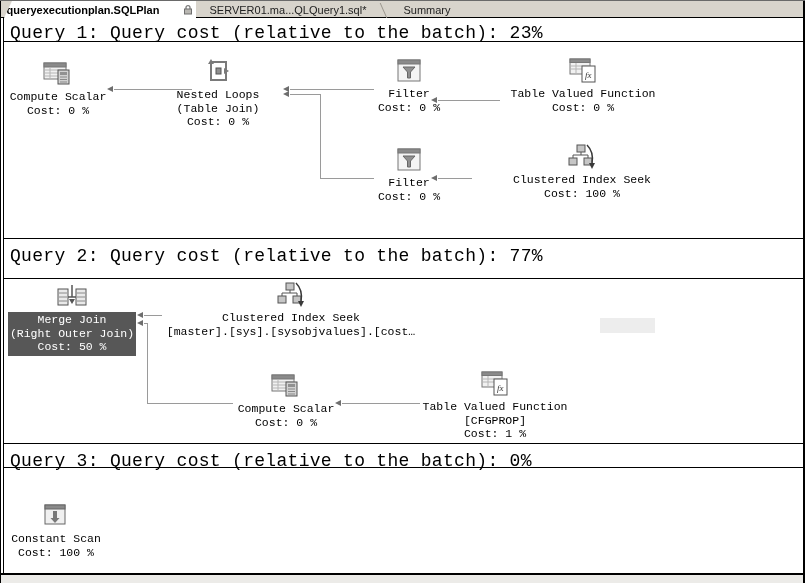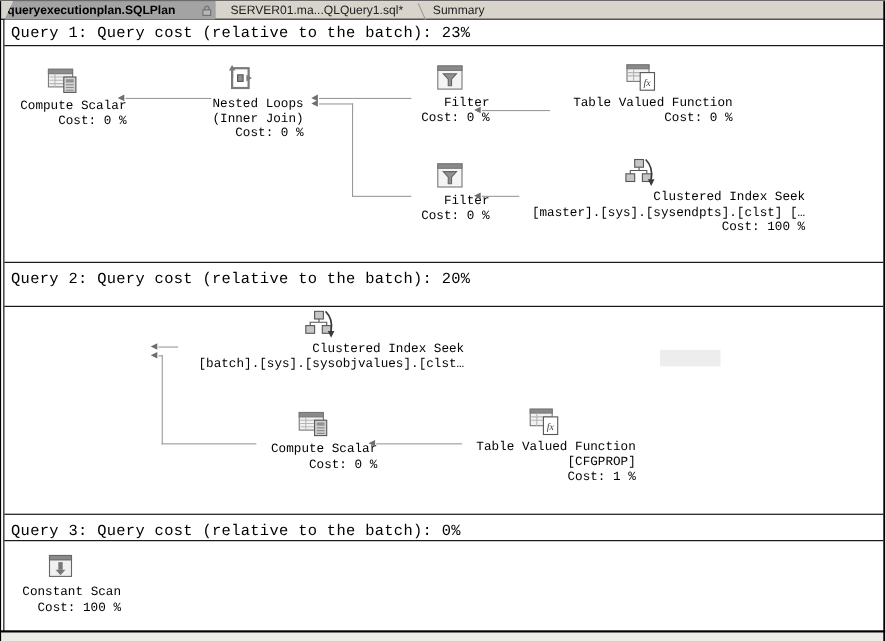--- a/index.html
+++ b/index.html
@@ -15,43 +15,43 @@
     background:#d8d4cc; border-bottom:1px solid #000;
   }
   .tab {
     position:absolute; top:0; height:17px;
     font-family:"Liberation Sans", sans-serif; font-size:11px; color:#222;
     display:flex; align-items:center; justify-content:center; gap:4px;
     clip-path:polygon(8px 0, 100% 0, 100% 100%, 0 100%);
     white-space:nowrap; cursor:default;
   }
   .tab.active {
-    background:#a3a3a3; font-weight:bold; color:#000;
+    background:#ffffff; font-weight:bold; color:#000;
     filter:drop-shadow(0 -1px 0 #404040) drop-shadow(-1px 0 0 #404040) drop-shadow(1px 0 0 #404040);
     z-index:2;
     gap:24px;
   }
   .tabdiv { position:absolute; top:2px; width:1px; height:15px; background:#9a968e; transform:skewX(24deg); }
   
   .vline-outer-l { position:absolute; left:0; top:0; width:1px; height:583px; background:#000; z-index:5;}
   .vline-inner-l { position:absolute; left:3px; top:17px; width:1px; height:556px; background:#000; z-index:5;}
   .vline-outer-r { position:absolute; right:0; top:0; width:2px; height:583px; background:#000; z-index:5;}
   .bottomline { position:absolute; left:0; top:572px; width:805px; height:2px; background:#000; z-index:5;}
   .bottomstrip { position:absolute; left:0; top:574px; width:805px; height:9px; background:#ecebe8; z-index:4;}
   
   .qheader {
     position:absolute; left:4px; right:2px; background:#fff;
     border-bottom:1px solid #000;
-    font-size:14px; color:#000; padding:5px 0 16px 6px; letter-spacing:0.3px;
+    font-size:18px; color:#000; padding:5px 0 16px 6px; letter-spacing:0.3px;
     white-space:nowrap;
   }
   .qheader.bt { border-top:1px solid #000; }
   
   .node {
-    position:absolute; text-align:right;
+    position:absolute; text-align:center;
     font-size:11.5px; line-height:13.5px; color:#000; white-space:nowrap;
   }
   .node svg { display:block; margin:0 auto 3px auto; }
   .selbox {
     background:#575757; color:#fff; padding:1px 0 2px 0; margin-top:1px;
   }
   
   .cl { position:absolute; background:#9a9a9a; }
   .arrL {
     position:absolute; width:0; height:0;
@@ -70,28 +70,28 @@
       <span>queryexecutionplan.SQLPlan</span>
       <svg width="10" height="11" viewBox="0 0 10 11">
         <path d="M3 5 V3.6 a2 2 0 0 1 4 0 V5" fill="none" stroke="#7a7a7a" stroke-width="1.3"></path>
         <rect x="1.5" y="5" width="7" height="5" fill="#b9b7b2" stroke="#6f6f6f"></rect>
       </svg>
     </div>
     <div class="tab" style="left:196px;width:184px;">
       <span>SERVER01.ma...QLQuery1.sql*</span>
     </div>
     <div class="tabdiv" style="left:383px;"></div>
-    <div class="tab" style="left:384px;width:66px;">
+    <div class="tab" style="left:394px;width:66px;">
       <span>Summary</span>
     </div>
   </div>
 
   <div class="qheader" style="top:17px;height:24px;">Query 1: Query cost (relative to the batch): 23%</div>
-  <div class="qheader bt" style="top:237px;height:41px;padding-top:7px;">Query 2: Query cost (relative to the batch): 20%</div>
-  <div class="qheader bt" style="top:442px;height:22px;padding-top:7px;margin-top:24px;">Query 3: Query cost (relative to the batch): 0%</div>
+  <div class="qheader bt" style="top:237px;height:41px;padding-top:7px;">Query 2: Query cost (relative to the batch): 77%</div>
+  <div class="qheader bt" style="top:442px;height:22px;padding-top:7px;">Query 3: Query cost (relative to the batch): 0%</div>
 
   <div class="node" style="left:1px;top:60px;width:114px;">
     <svg width="30" height="26" viewBox="0 0 30 26">
       <rect x="1" y="2" width="22" height="16" fill="#f1f1f1" stroke="#777"></rect>
       <rect x="1" y="2" width="22" height="4" fill="#8a8a8a" stroke="#777"></rect>
       <path d="M2 9 h20 M2 12 h20 M2 15 h20 M7 6 v12" stroke="#b5b5b5" fill="none"></path>
       <rect x="15" y="9" width="11" height="14" fill="#d2d2d2" stroke="#555"></rect>
       <rect x="17" y="11" width="7" height="3" fill="#919191"></rect>
       <path d="M17 16 h7 M17 18.5 h7 M17 21 h7" stroke="#8a8a8a" fill="none"></path>
     </svg>
@@ -101,21 +101,21 @@
 
   <div class="node" style="left:160px;top:57px;width:116px;">
     <svg width="26" height="27" viewBox="0 0 26 27">
       <rect x="6" y="4" width="15" height="18" fill="none" stroke="#7a7a7a" stroke-width="2"></rect>
       <rect x="11" y="10" width="5" height="6" fill="#8f8f8f" stroke="#555"></rect>
       <path d="M6 13 v-7" stroke="#7a7a7a" stroke-width="2"></path>
       <polygon points="3,6 9,6 6,1" fill="#7a7a7a"></polygon>
       <polygon points="19,10 19,16 24,13" fill="#7a7a7a"></polygon>
     </svg>
     <div>Nested Loops</div>
-    <div>(Inner Join)</div>
+    <div>(Table Join)</div>
     <div>Cost: 0 %</div>
   </div>
 
   <div class="node" style="left:373px;top:58px;width:72px;">
     <svg width="28" height="25" viewBox="0 0 28 25">
       <rect x="3" y="1" width="22" height="21" fill="#f4f4f4" stroke="#777"></rect>
       <rect x="3" y="1" width="22" height="4" fill="#8a8a8a" stroke="#777"></rect>
       <polygon points="8,8 20,8 15.5,13 15.5,19 12.5,19 12.5,13" fill="#8f8f8f" stroke="#666"></polygon>
     </svg>
     <div>Filter</div>
@@ -147,49 +147,63 @@
   <div class="node" style="left:432px;top:143px;width:300px;">
     <svg width="30" height="26" viewBox="0 0 30 26">
       <rect x="10" y="1" width="8" height="7" fill="#c6c6c6" stroke="#555"></rect>
       <rect x="2" y="14" width="8" height="7" fill="#c6c6c6" stroke="#555"></rect>
       <rect x="17" y="14" width="8" height="7" fill="#c6c6c6" stroke="#555"></rect>
       <path d="M14 8 v3 M6 14 v-3 h15 v3" stroke="#555" fill="none"></path>
       <path d="M20 1 q7 7 5 18" stroke="#3a3a3a" fill="none" stroke-width="1.5"></path>
       <polygon points="22,19 28,19 25,25" fill="#3a3a3a"></polygon>
     </svg>
     <div>Clustered Index Seek</div>
-    <div>[master].[sys].[sysendpts].[clst] […</div>
     <div>Cost: 100 %</div>
   </div>
 
   <div class="arrL" style="left:107px;top:85px;"></div>
   <div class="cl" style="left:114px;top:88px;width:78px;height:1px;"></div>
   <div class="arrL" style="left:283px;top:85px;"></div>
   <div class="cl" style="left:290px;top:88px;width:84px;height:1px;"></div>
   <div class="arrL" style="left:283px;top:90px;"></div>
   <div class="cl" style="left:290px;top:93px;width:31px;height:1px;"></div>
   <div class="cl" style="left:320px;top:93px;width:1px;height:85px;"></div>
   <div class="cl" style="left:320px;top:177px;width:54px;height:1px;"></div>
   <div class="arrL" style="left:431px;top:96px;"></div>
   <div class="cl" style="left:438px;top:99px;width:62px;height:1px;"></div>
   <div class="arrL" style="left:431px;top:174px;"></div>
   <div class="cl" style="left:438px;top:177px;width:34px;height:1px;"></div>
 
+  <div class="node" style="left:8px;top:283px;width:128px;">
+    <svg width="30" height="25" viewBox="0 0 30 25">
+      <rect x="1" y="5" width="10" height="16" fill="#e9e9e9" stroke="#555"></rect>
+      <path d="M2 9 h8 M2 13 h8 M2 17 h8" stroke="#8a8a8a" fill="none"></path>
+      <rect x="19" y="5" width="10" height="16" fill="#e9e9e9" stroke="#555"></rect>
+      <path d="M20 9 h8 M20 13 h8 M20 17 h8" stroke="#8a8a8a" fill="none"></path>
+      <path d="M15 1 v12 M11 13 h8" stroke="#555" fill="none" stroke-width="1.5"></path>
+      <polygon points="12,15 18,15 15,20" fill="#555"></polygon>
+    </svg>
+    <div class="selbox">
+      <div>Merge Join</div>
+      <div>(Right Outer Join)</div>
+      <div>Cost: 50 %</div>
+    </div>
+  </div>
 
   <div class="node" style="left:160px;top:281px;width:262px;">
     <svg width="30" height="26" viewBox="0 0 30 26">
       <rect x="10" y="1" width="8" height="7" fill="#c6c6c6" stroke="#555"></rect>
       <rect x="2" y="14" width="8" height="7" fill="#c6c6c6" stroke="#555"></rect>
       <rect x="17" y="14" width="8" height="7" fill="#c6c6c6" stroke="#555"></rect>
       <path d="M14 8 v3 M6 14 v-3 h15 v3" stroke="#555" fill="none"></path>
       <path d="M20 1 q7 7 5 18" stroke="#3a3a3a" fill="none" stroke-width="1.5"></path>
       <polygon points="22,19 28,19 25,25" fill="#3a3a3a"></polygon>
     </svg>
     <div>Clustered Index Seek</div>
-    <div>[batch].[sys].[sysobjvalues].[clst…</div>
+    <div>[master].[sys].[sysobjvalues].[cost…</div>
   </div>
 
   <div class="artifact"></div>
 
   <div class="node" style="left:229px;top:372px;width:114px;">
     <svg width="30" height="26" viewBox="0 0 30 26">
       <rect x="1" y="2" width="22" height="16" fill="#f1f1f1" stroke="#777"></rect>
       <rect x="1" y="2" width="22" height="4" fill="#8a8a8a" stroke="#777"></rect>
       <path d="M2 9 h20 M2 12 h20 M2 15 h20 M7 6 v12" stroke="#b5b5b5" fill="none"></path>
       <rect x="15" y="9" width="11" height="14" fill="#d2d2d2" stroke="#555"></rect>

